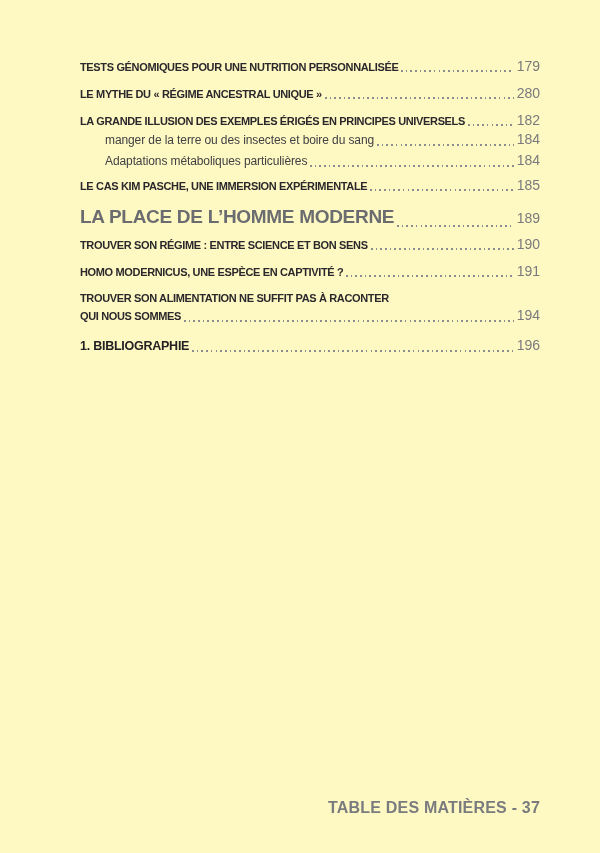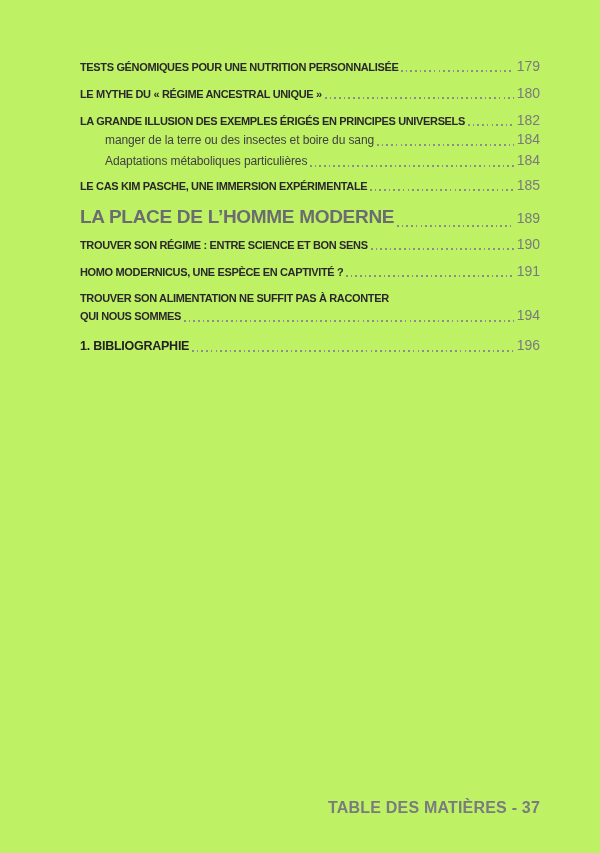--- a/index.html
+++ b/index.html
@@ -3,21 +3,21 @@
 <meta charset="utf-8">
 <style>
   * { margin: 0; padding: 0; box-sizing: border-box; }
   html, body { width: 600px; height: 853px; }
   body {
     background: #ffffff;
     font-family: "Liberation Sans", "DejaVu Sans", sans-serif;
     position: relative;
     overflow: hidden;
   }
-  .page { position: absolute; inset: 0; background: #bef264; }
+  .page { position: absolute; inset: 0; background: #fef9c3; }
 
   .toc { padding: 58px 60px 0 80px; }
 
   .line { display: flex; align-items: baseline; }
   .txt { white-space: nowrap; }
 
   
   .item {
     color: #2b282c;
     font-weight: bold;
@@ -106,21 +106,21 @@
         <div class="line">
           <span class="txt">TESTS GÉNOMIQUES POUR UNE NUTRITION PERSONNALISÉE</span>
           <span class="leader"></span>
           <span class="pg">179</span>
         </div>
       </div>
       <div class="entry item">
         <div class="line">
           <span class="txt">LE MYTHE DU « RÉGIME ANCESTRAL UNIQUE »</span>
           <span class="leader"></span>
-          <span class="pg">180</span>
+          <span class="pg">280</span>
         </div>
       </div>
       <div class="entry item">
         <div class="line">
           <span class="txt">LA GRANDE ILLUSION DES EXEMPLES ÉRIGÉS EN PRINCIPES UNIVERSELS</span>
           <span class="leader"></span>
           <span class="pg">182</span>
         </div>
       </div>
       <div class="entry sub two">

